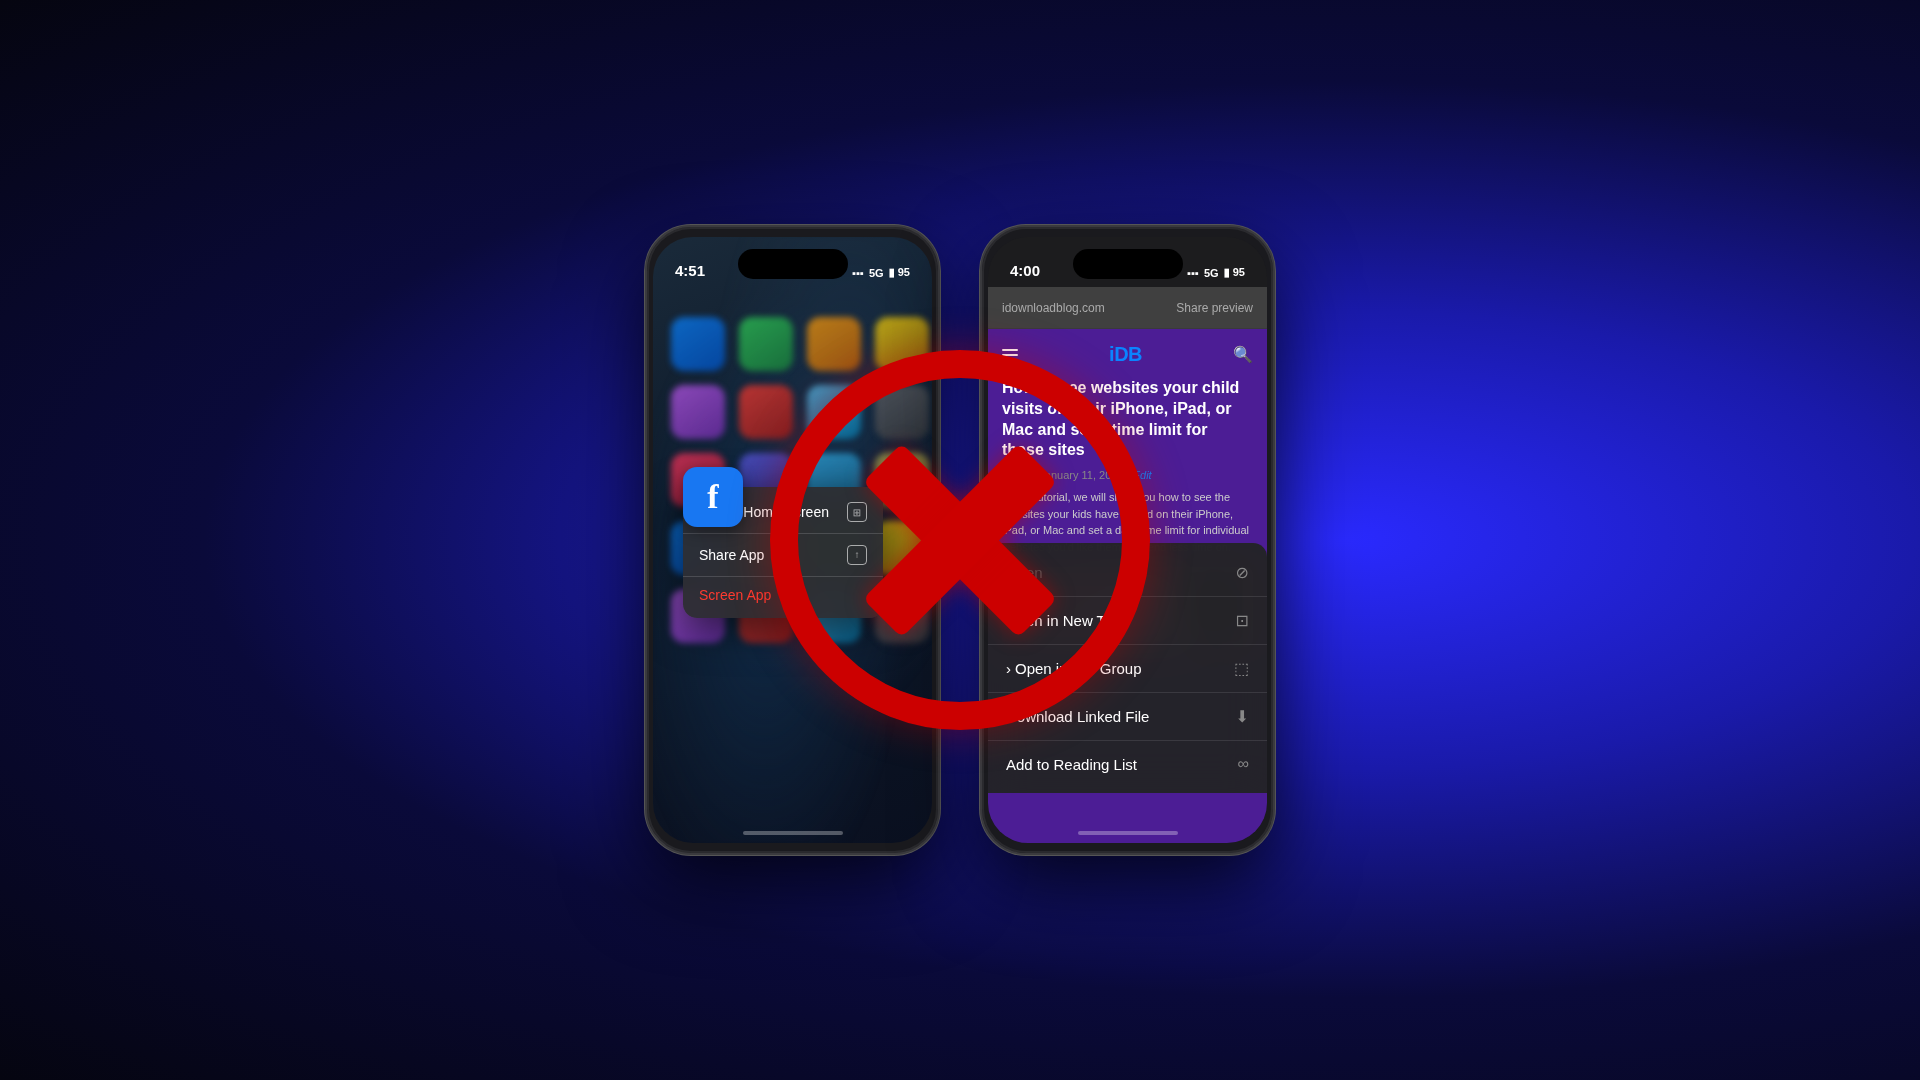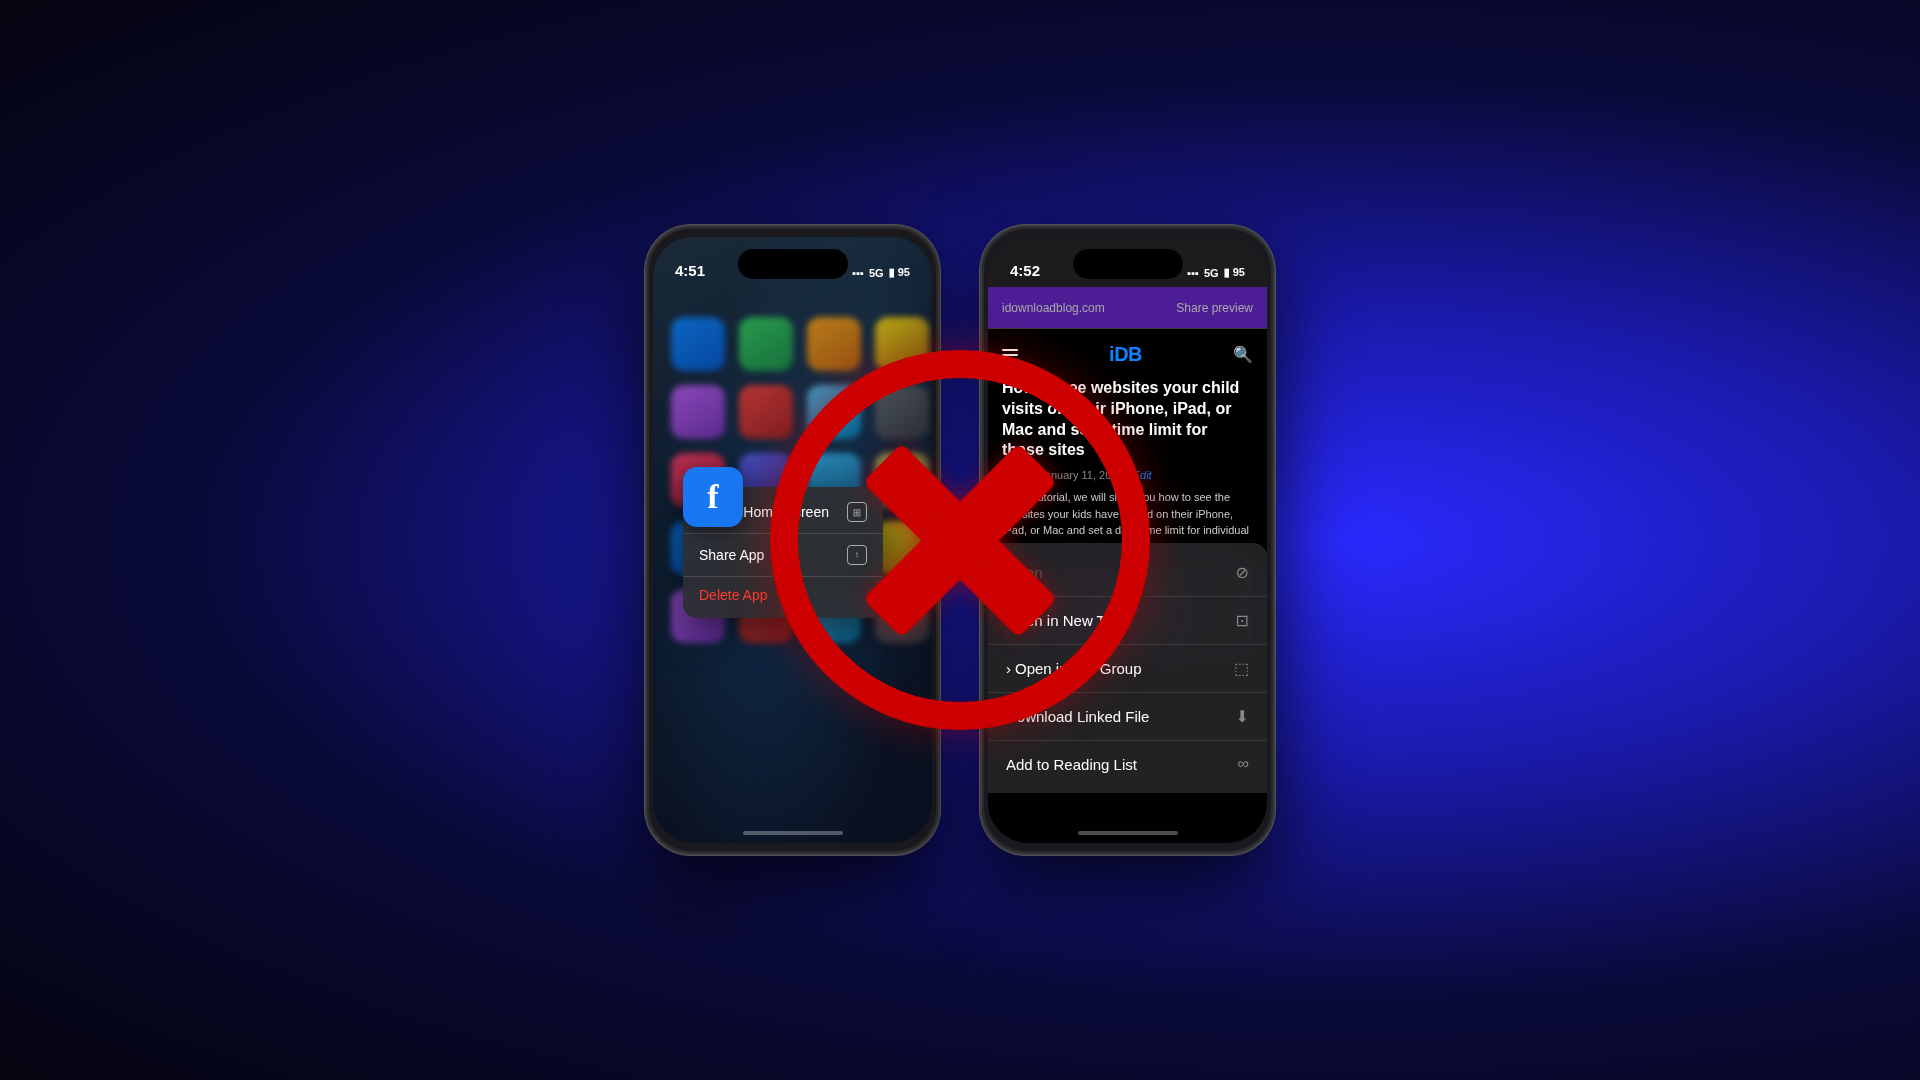--- a/index.html
+++ b/index.html
@@ -189,21 +189,21 @@
     .phone2 .phone-screen {
       background: #1c1c1e;
     }
 
     
     .safari-url-bar {
       position: absolute;
       top: 50px;
       left: 0; right: 0;
       height: 42px;
-      background: #4c1d95;
+      background: #404040;
       display: flex;
       align-items: center;
       justify-content: space-between;
       padding: 0 14px;
       border-bottom: 0.5px solid #3a3a3c;
     }
 
     .safari-url {
       color: #aaa;
       font-size: 12px;
@@ -213,21 +213,21 @@
       color: #aaa;
       font-size: 12px;
     }
 
     
     .article-area {
       position: absolute;
       top: 92px;
       left: 0; right: 0;
       bottom: 0;
-      background: #000000;
+      background: #4c1d95;
       padding: 14px;
       overflow: hidden;
     }
 
     .article-header {
       display: flex;
       align-items: center;
       justify-content: space-between;
       margin-bottom: 12px;
     }
@@ -468,21 +468,21 @@
           <span>Add to Home Screen</span>
           <div class="menu-icon">⊞</div>
         </div>
         <div class="menu-item-divider"></div>
         <div class="menu-item">
           <span>Share App</span>
           <div class="menu-icon">↑</div>
         </div>
         <div class="menu-item-divider"></div>
         <div class="menu-item delete">
-          <span>Delete App</span>
+          <span>Screen App</span>
         </div>
       </div>
 
       <div class="bottom-bar"></div>
     </div>
   </div>
 
   <div class="red-x-overlay">
     <div class="red-circle"></div>
     <div class="red-x">
@@ -490,21 +490,21 @@
       <div class="x-bar2"></div>
     </div>
   </div>
 
   <div class="phone phone2">
     <div class="phone-screen">
 
       <div class="dynamic-island"></div>
 
       <div class="status-bar">
-        <span class="time">4:52</span>
+        <span class="time">4:00</span>
         <div class="status-icons">
           <span>▪▪▪</span>
           <span>5G</span>
           <span>▮ 95</span>
         </div>
       </div>
 
       <div class="safari-url-bar">
         <span class="safari-url">idownloadblog.com</span>
         <span class="safari-hide-preview">Share preview</span>

